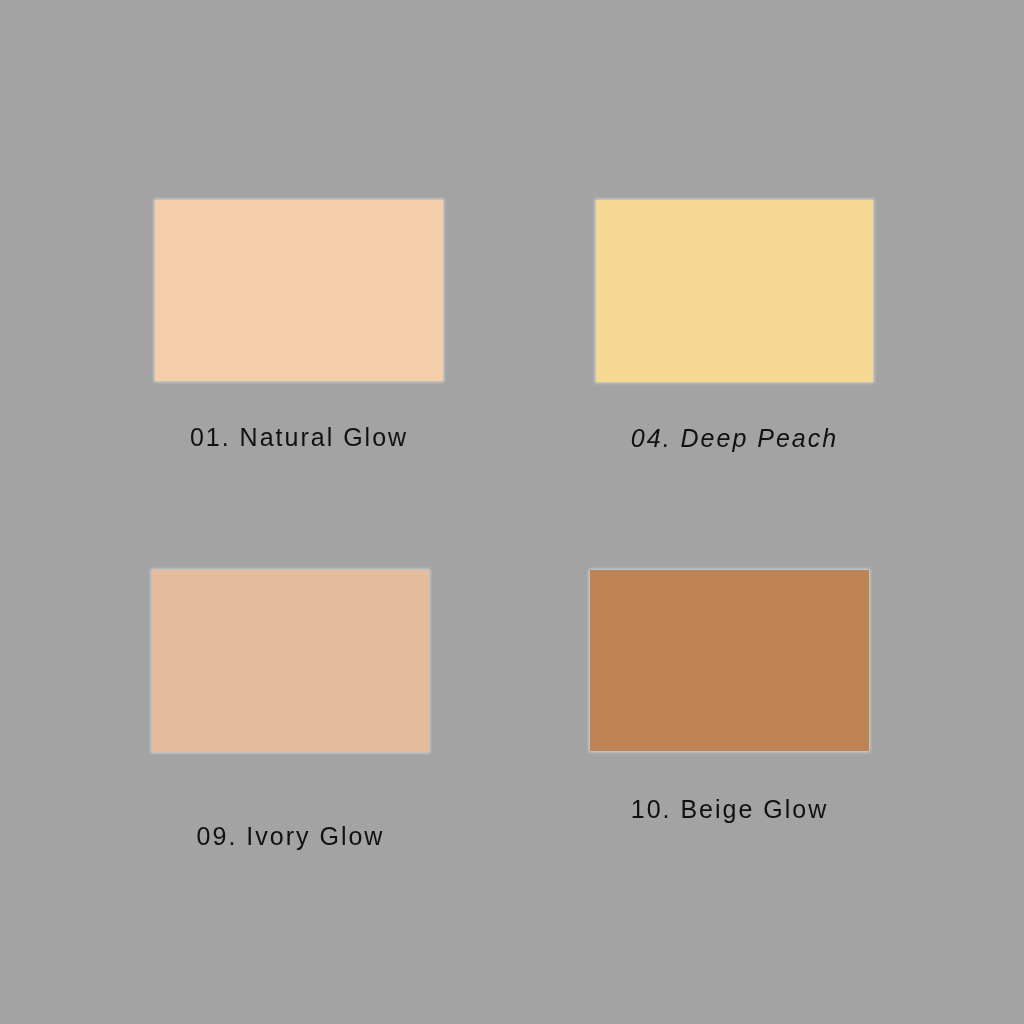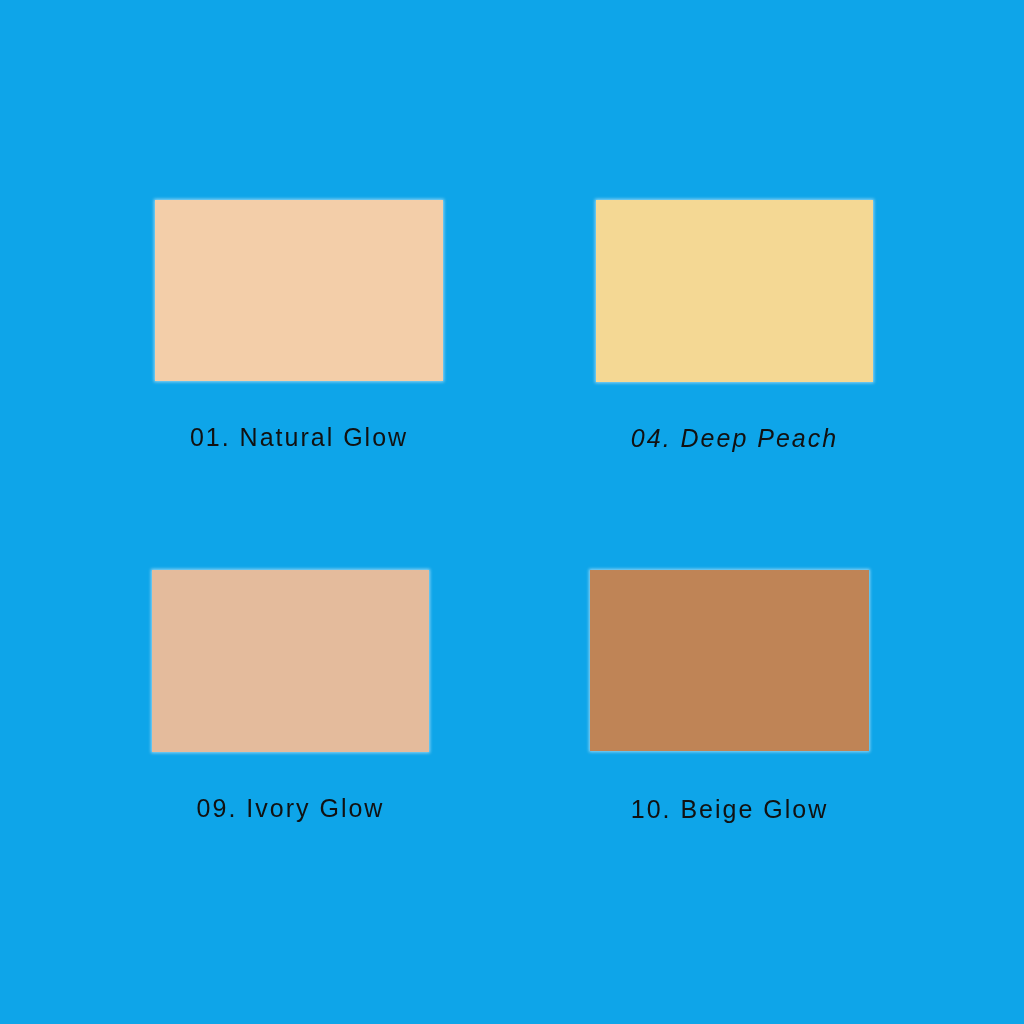--- a/index.html
+++ b/index.html
@@ -59,35 +59,35 @@
   #cell-3 { left: 590px; top: 570px;  width: 279px; height: 181px; }
 
   #label-0 { left: 50%; top: 225px; }
   #label-1 { left: 50%; top: 226px; font-style: italic; }
   #label-2 { left: 50%; top: 226px; }
   #label-3 { left: 50%; top: 227px; }
 </style>
 </head>
 <body style="background: rgb(255, 255, 255);">
 
-<div id="swatch-board" style="background: #0ea5e9;">
+<div id="swatch-board" style="background: #a3a3a3;">
 
   <div class="swatch-cell" id="cell-0">
     <div class="swatch-chip" style="background: rgb(243, 206, 169);"></div>
     <div class="swatch-label" id="label-0" style="color: rgb(17, 17, 17);">01. Natural Glow</div>
   </div>
 
   <div class="swatch-cell" id="cell-1">
     <div class="swatch-chip" style="background: rgb(244, 216, 148);"></div>
     <div class="swatch-label" id="label-1" style="color: rgb(17, 17, 17);">04. Deep Peach</div>
   </div>
 
   <div class="swatch-cell" id="cell-2">
     <div class="swatch-chip" style="background: rgb(228, 187, 156);"></div>
-    <div class="swatch-label" id="label-2" style="color: rgb(17, 17, 17);">09. Ivory Glow</div>
+    <div class="swatch-label" id="label-2" style="color: rgb(17, 17, 17); margin-top: 28px;">09. Ivory Glow</div>
   </div>
 
   <div class="swatch-cell" id="cell-3">
     <div class="swatch-chip" style="background: rgb(191, 132, 86);"></div>
     <div class="swatch-label" id="label-3" style="color: rgb(17, 17, 17);">10. Beige Glow</div>
   </div>
 
 </div>
 
 </body></html>

